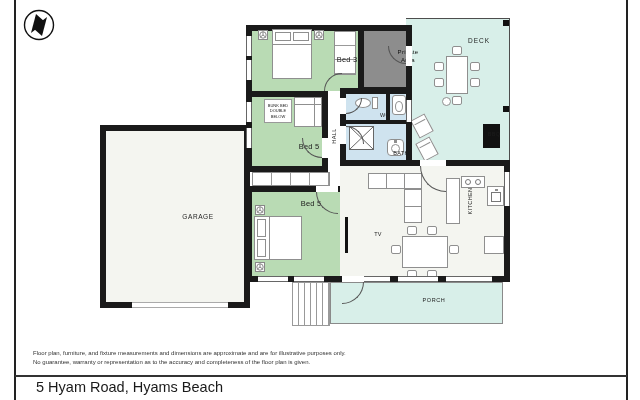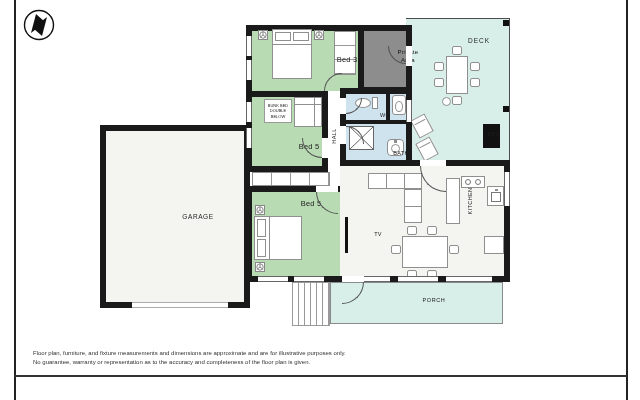--- a/index.html
+++ b/index.html
@@ -221,14 +221,15 @@
   <div class="abs fill-teal" style="left:330px;top:282px;width:173px;height:42px;border:1px solid #8a8a8a;"></div>
   <div class="abs" style="left:292px;top:282px;width:38px;height:44px;border:1px solid #999;background:#fff repeating-linear-gradient(90deg, transparent 0 5px, #999 5px 6px);"></div>
   <div class="arc br" style="left:342px;top:282px;width:22px;height:22px;"></div>
   <div class="label sm" style="left:412px;top:300px;letter-spacing:.6px;">PORCH</div>
 
   <div class="disclaimer">
     <div>Floor plan, furniture, and fixture measurements and dimensions are approximate and are for illustrative purposes only.</div>
     <div>No guarantee, warranty or representation as to the accuracy and completeness of the floor plan is given.</div>
   </div>
   <div class="divider"></div>
+  <div class="address">5 Hyam Road, Hyams Beach</div>
 
 </div>
 
 </body></html>

